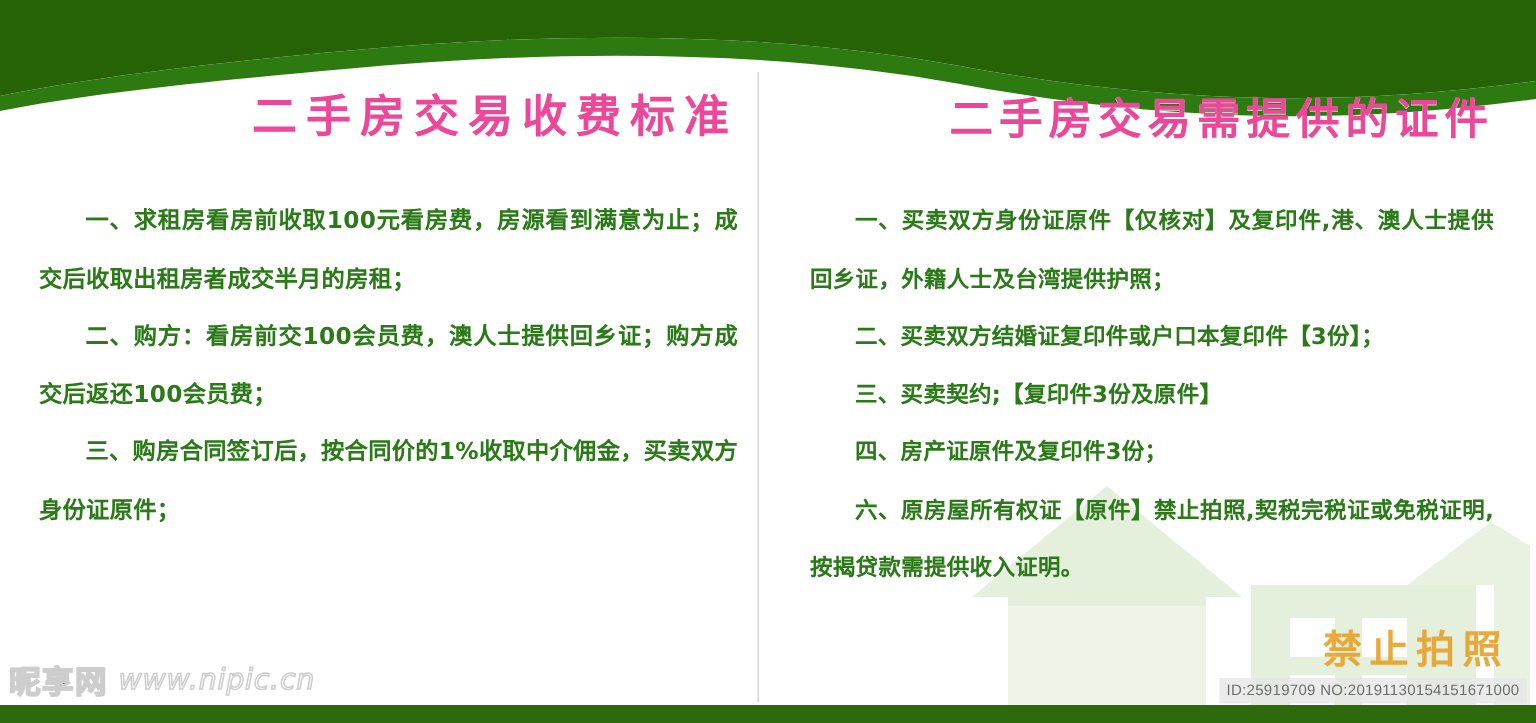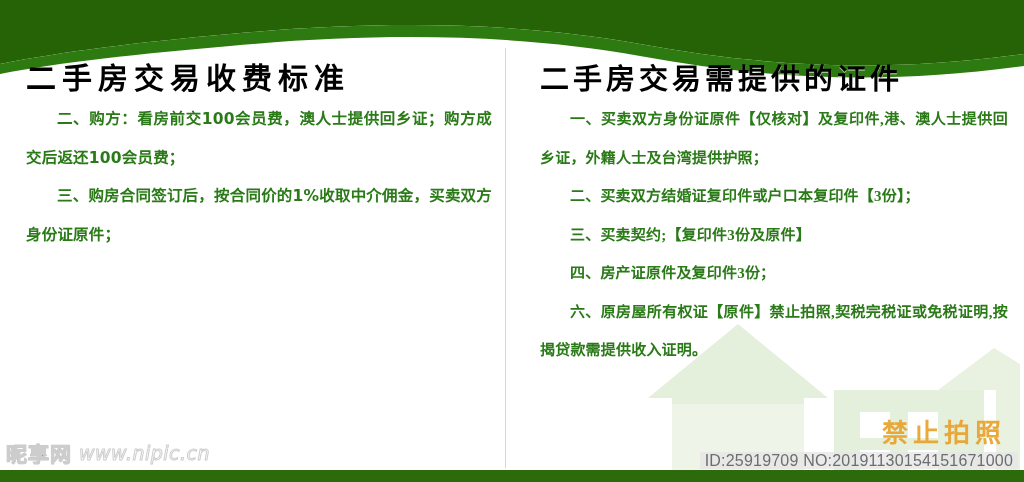--- a/index.html
+++ b/index.html
@@ -60,31 +60,31 @@
     width:1024px; height:400px;
     display:flex;
     z-index:4;
   }
   .panel {
     width:512px;
     padding:0 22px;
     position:relative;
   }
   .panel-left  { padding-left:26px;  padding-right:20px; }
-  .panel-right { padding-left:28px;  padding-right:16px;font-family:Liberation Serif, serif; }
+  .panel-right { padding-left:28px;  padding-right:28px; }
 
   .panel-title {
-    color:#000000;
+    color:#ec4899;
     font-weight:bold;
     font-size:30px;
     line-height:34px;
-    text-align:left;
+    text-align:right;
     letter-spacing:6px;
     white-space:nowrap;
-    margin-bottom:4px;
+    margin-bottom:32px;
     text-shadow:0 1px 0 rgba(255,255,255,0.7);
   }
   .panel-right .panel-title { font-size:29px; letter-spacing:4px; }
 
   .items { list-style:none; }
   .item {
     color:#2a7a18;
     font-weight:bold;
     font-size:15.5px;
     line-height:38px;
@@ -135,21 +135,21 @@
     opacity:0.95;
   }
 
   
   .id-strip {
     position:absolute;
     right:6px; bottom:13px;
     z-index:8;
     background:rgba(230,230,230,0.82);
     color:#6d6d6d;
-    font-size:16px;
+    font-size:10px;
     line-height:15px;
     padding:1px 5px;
     letter-spacing:0.2px;
     white-space:nowrap;
     font-family:"Liberation Sans",sans-serif;
   }
 </style>
 </head>
 <body>
 
@@ -174,20 +174,21 @@
              C880,86 760,78 640,56 C520,34 380,32 230,46 C140,54 60,62 0,74 Z" fill="#2d7a10"></path>
   </svg>
 
   <div class="center-divider"></div>
 
   <div class="panels">
 
     <section class="panel panel-left">
       <h1 class="panel-title">二手房交易收费标准</h1>
       <ul class="items">
+        <li class="item">一、求租房看房前收取100元看房费，房源看到满意为止；成交后收取出租房者成交半月的房租；</li>
         <li class="item">二、购方：看房前交100会员费，澳人士提供回乡证；购方成交后返还100会员费；</li>
         <li class="item">三、购房合同签订后，按合同价的1%收取中介佣金，买卖双方身份证原件；</li>
       </ul>
     </section>
 
     <section class="panel panel-right">
       <h1 class="panel-title">二手房交易需提供的证件</h1>
       <ul class="items">
         <li class="item">一、买卖双方身份证原件【仅核对】及复印件,港、澳人士提供回乡证，外籍人士及台湾提供护照；</li>
         <li class="item">二、买卖双方结婚证复印件或户口本复印件【3份】；</li>

